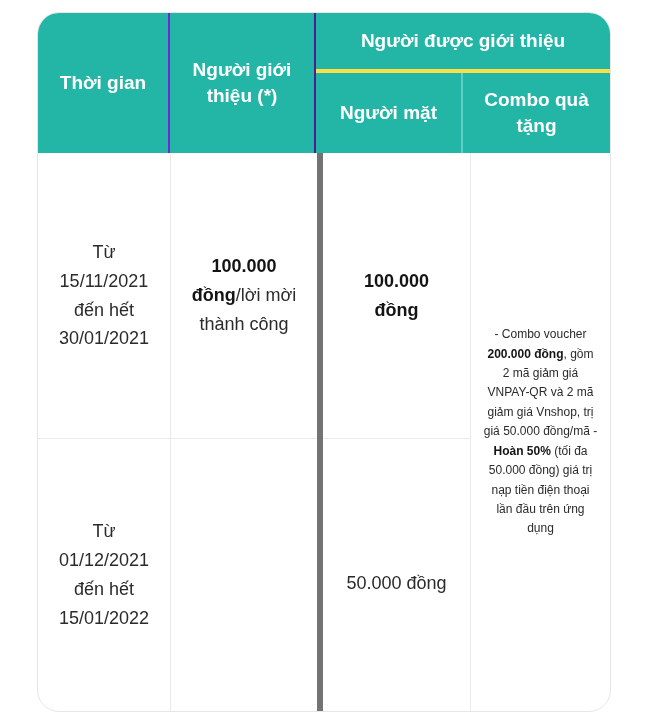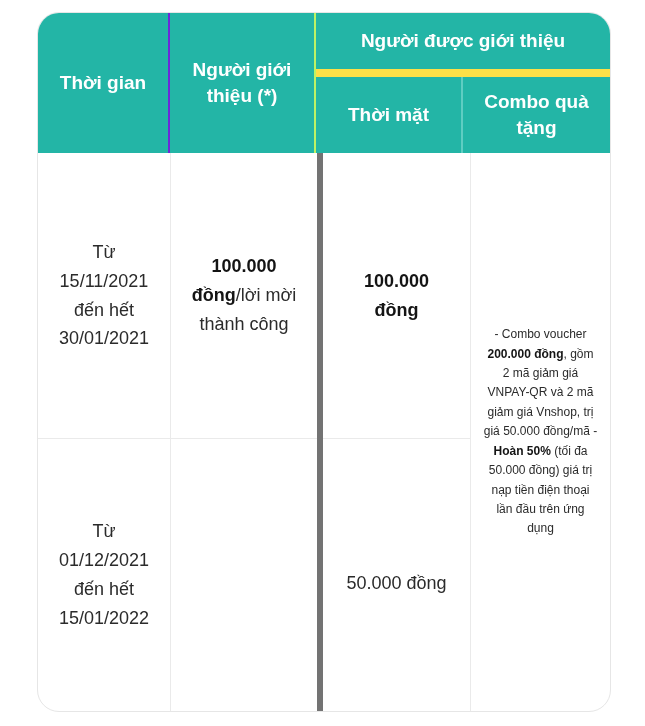--- a/index.html
+++ b/index.html
@@ -59,38 +59,38 @@
     line-height: 1.35;
     padding: 4px 10px;
   }
 
   .th-time {
     flex: 0 0 132px;
     border-right: 2px solid #6d28d9;
   }
   .th-referrer {
     flex: 0 0 146px;
-    border-right: 2px solid #bef264;
+    border-right: 2px solid #4c1d95;
   }
 
   .th-group {
     flex: 1 1 auto;
     display: flex;
     flex-direction: column;
   }
   .th-group-title {
     flex: 0 0 56px;
     display: flex;
     align-items: center;
     justify-content: center;
     color: #ffffff;
     font-size: 19px;
     font-weight: 700;
     text-align: center;
-    border-bottom: 8px solid #fde047;
+    border-bottom: 4px solid #fde047;
     padding: 0 0;
   }
   .th-group-subs {
     flex: 1 1 auto;
     display: flex;
   }
   .th-sub {
     box-sizing: border-box;
     flex: 1 1 50%;
     display: flex;
@@ -180,21 +180,21 @@
 
     <div class="thead">
 
       <div class="th-time">Thời gian</div>
 
       <div class="th-referrer">Người giới thiệu (*)</div>
 
       <div class="th-group">
         <div class="th-group-title">Người được giới thiệu</div>
         <div class="th-group-subs">
-          <div class="th-sub divider">Thời mặt</div>
+          <div class="th-sub divider">Người mặt</div>
           <div class="th-sub">Combo quà tặng</div>
         </div>
       </div>
     </div>
 
     <div class="tbody">
 
       <div class="col-left">
         <div class="cell r1">
           <div>

